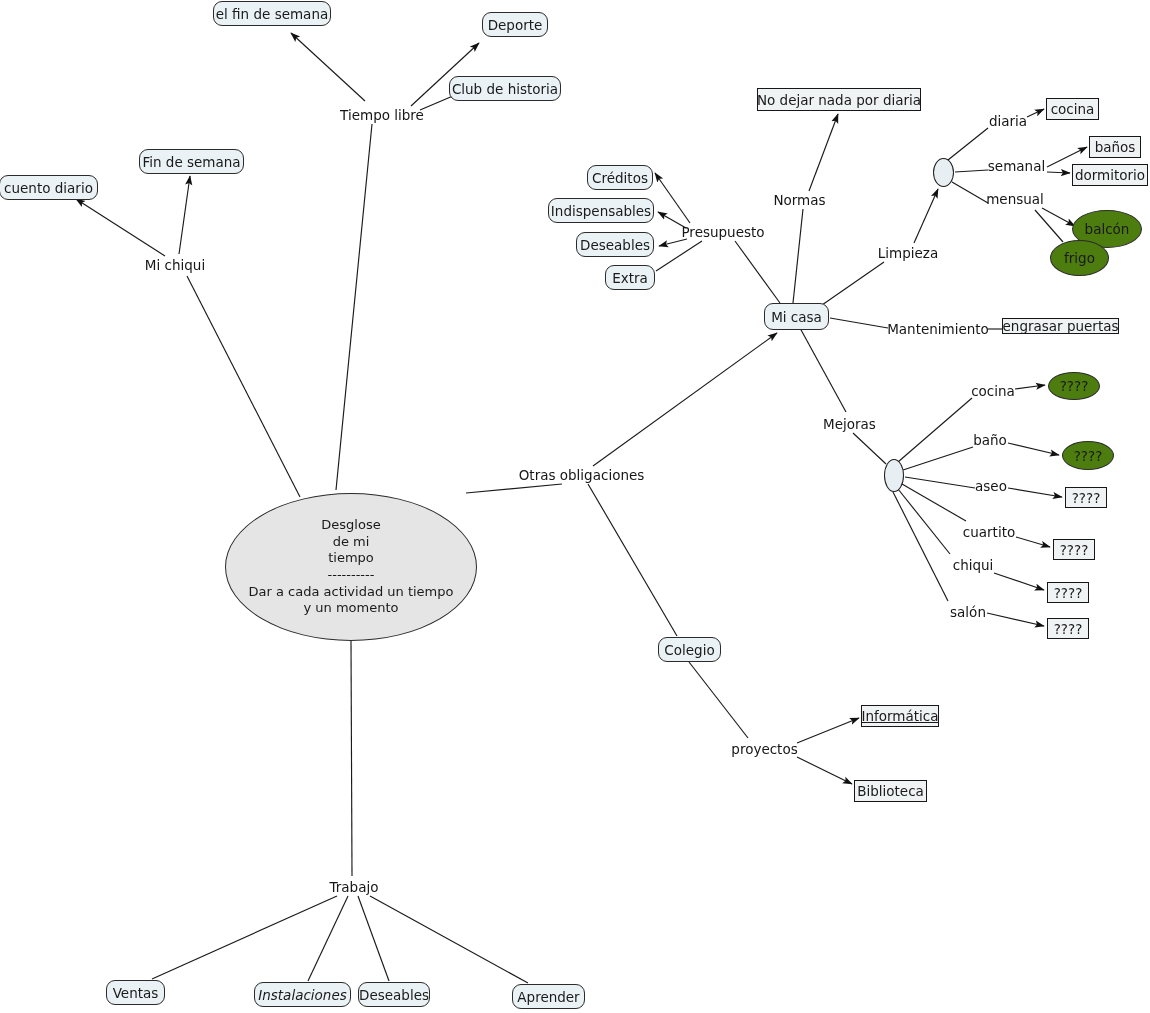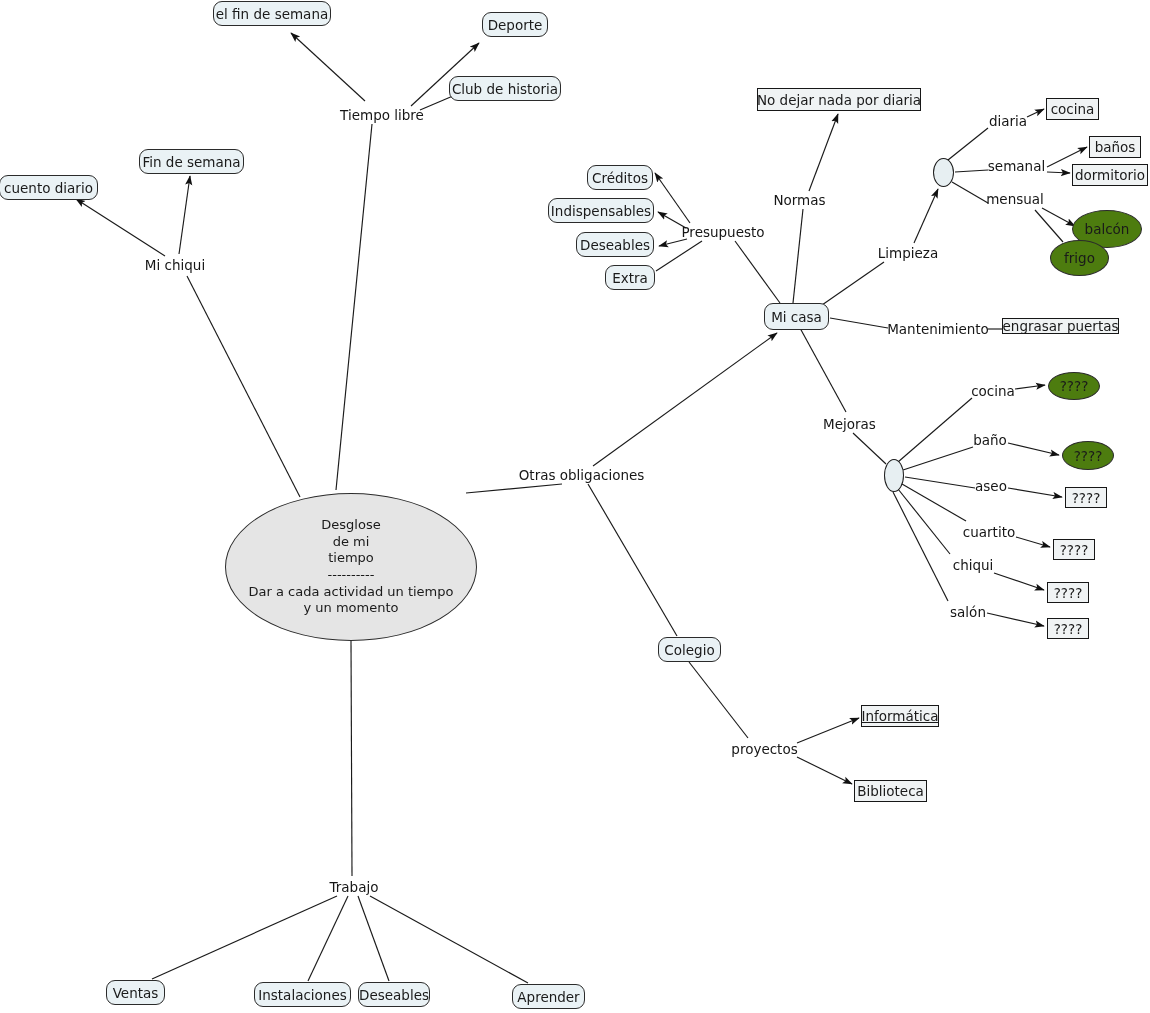--- a/index.html
+++ b/index.html
@@ -289,21 +289,21 @@
       </div>
       <div class="node n-rect" style="left: 854px; top: 780px; width: 73px; height: 22px;">
         <span>Biblioteca</span>
       </div>
       <div class="node n-label" style="left: 329px; top: 878px; width: 50px; height: 18px;">
         <span>Trabajo</span>
       </div>
       <div class="node n-round" style="left: 106px; top: 980px; width: 59px; height: 25px;">
         <span>Ventas</span>
       </div>
-      <div class="node n-round" style="left: 254px; top: 982px; width: 97px; height: 25px;">
+      <div class="node n-round" style="left: 254px; top: 982px; width: 97px; height: 25px; font-style: italic;">
         <span>Instalaciones</span>
       </div>
       <div class="node n-round" style="left: 358px; top: 982px; width: 72px; height: 25px;">
         <span>Deseables</span>
       </div>
       <div class="node n-round" style="left: 512px; top: 984px; width: 73px; height: 25px;">
         <span>Aprender</span>
       </div>
     </div>
 </div>

